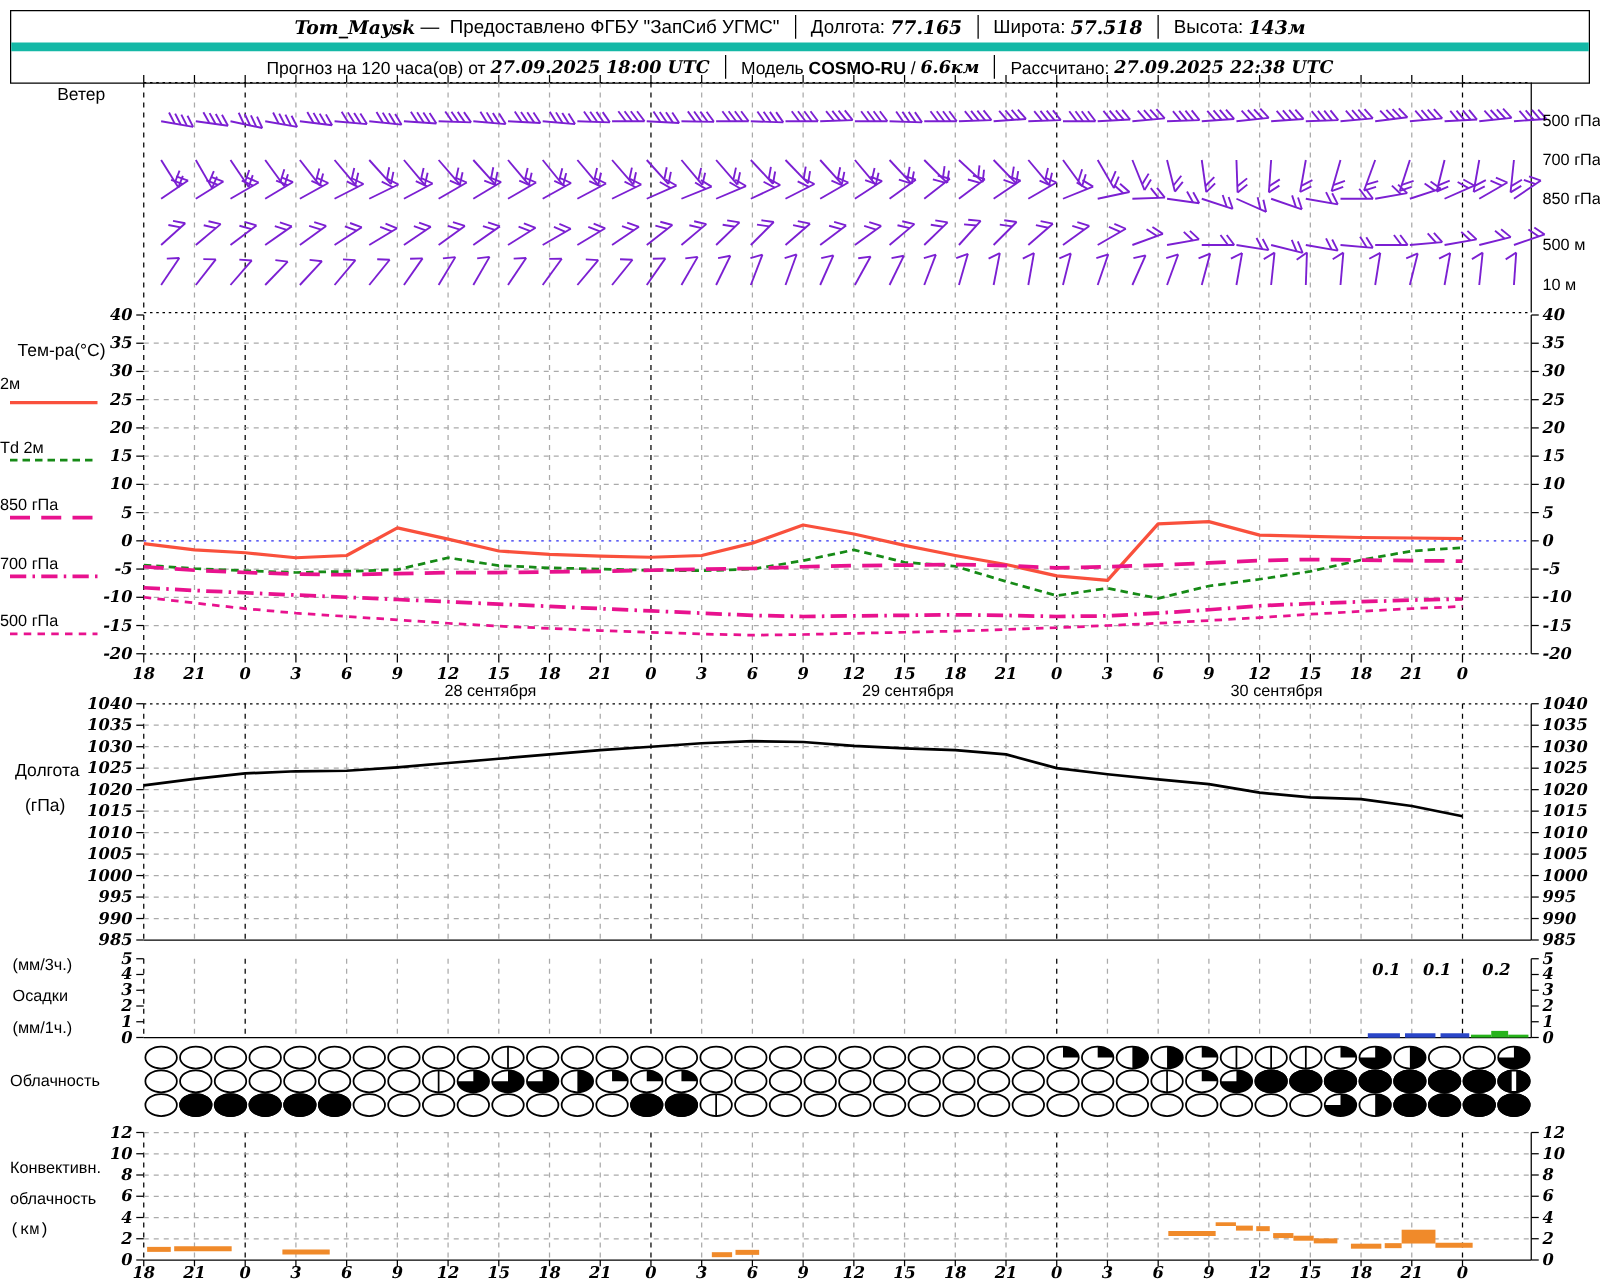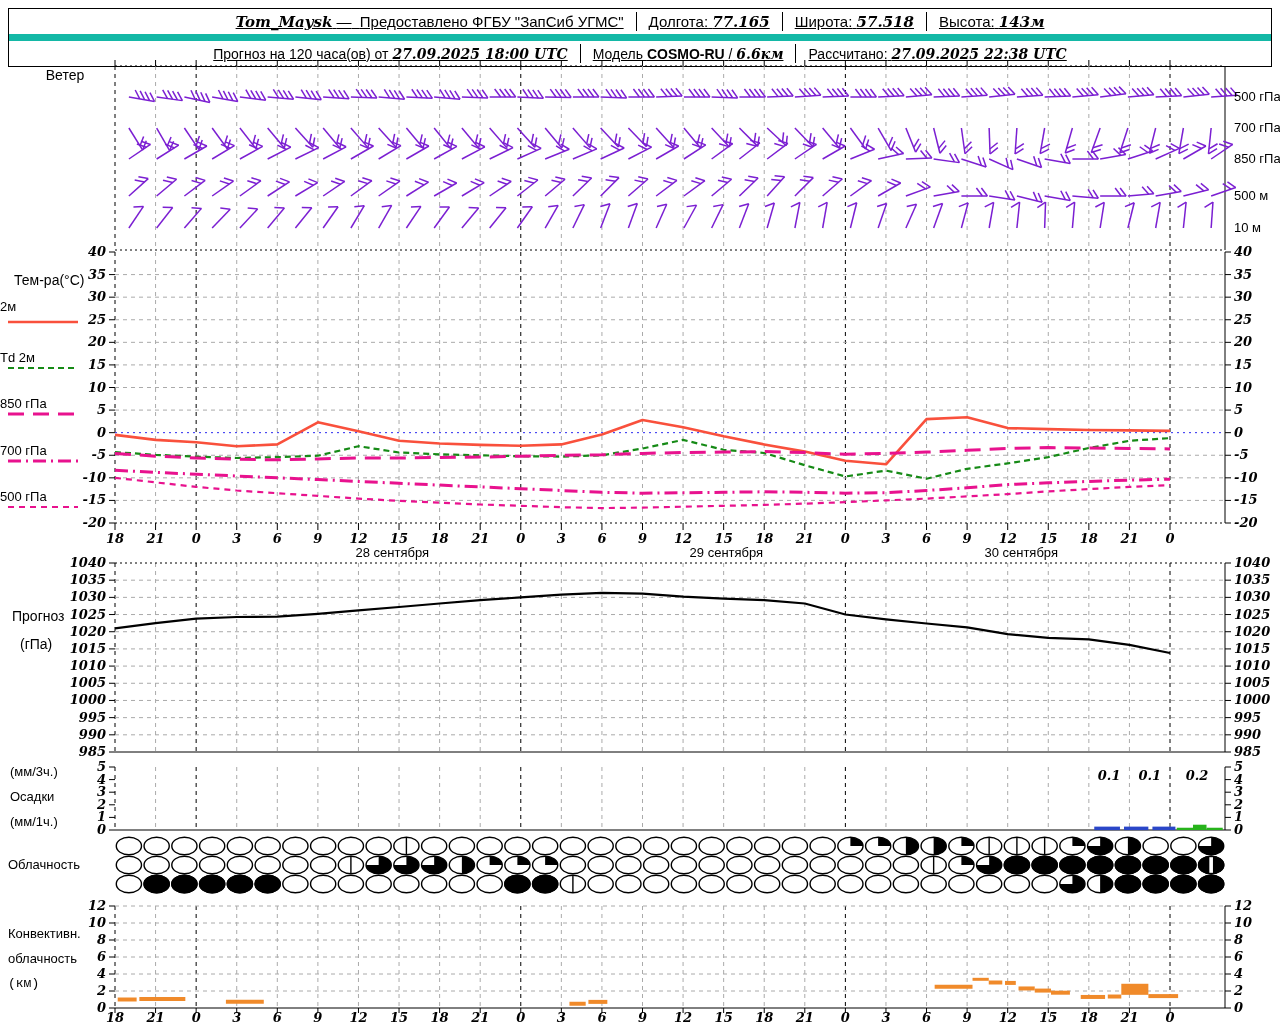--- a/index.html
+++ b/index.html
@@ -1,18 +1,18 @@
 <!DOCTYPE html>
 <html><head>
 <meta charset="utf-8">
 <style>
   html,body{margin:0;padding:0;background:#fff;}
   .page{position:relative;width:1280px;height:1024px;background:#fff;color:#000;
         font-family:"Liberation Sans",sans-serif;overflow:hidden;}
-  .hdr{position:absolute;left:8px;top:8px;width:1262px;border:1px solid #000;background:#fff;text-decoration:underline;}
+  .hdr{position:absolute;left:8px;top:8px;width:1262px;border:1px solid #000;background:#fff;}
   .hdr-row{height:25px;display:flex;align-items:center;justify-content:center;
            font-size:15px;white-space:pre;}
   .hdr-row + .hdr-row{border-top:7px solid #14b8a6;}
   .vsep{display:inline-block;width:1px;height:19px;background:#000;margin:0 12px;}
   .it{font-family:"DejaVu Serif",serif;font-style:italic;font-weight:bold;}
   .bold{font-weight:bold;}
   .lab{position:absolute;font-size:13px;line-height:15px;text-align:left;}
   .lab.r{text-align:center;}
   svg text.num{font-family:"DejaVu Serif",serif;font-style:italic;font-weight:bold;font-size:13px;}
   svg text.slab{font-family:"Liberation Sans",sans-serif;font-size:13px;}
@@ -29,21 +29,21 @@
 
   <div class="lab r" style="left:20px;top:68px;width:90px;font-size:14px;">Ветер</div>
 
   <div class="lab" style="left:14px;top:273px;width:96px;font-size:14px;">Тем-ра(°C)</div>
   <div class="lab" style="left:0px;top:299px;width:92px;">2м</div>
   <div class="lab" style="left:0px;top:350px;width:92px;">Td 2м</div>
   <div class="lab" style="left:0px;top:396px;width:92px;">850 гПа</div>
   <div class="lab" style="left:0px;top:443px;width:92px;">700 гПа</div>
   <div class="lab" style="left:0px;top:489px;width:92px;">500 гПа</div>
 
-  <div class="lab" style="left:12px;top:609px;width:100px;font-size:14px;">Прогноз</div>
+  <div class="lab" style="left:12px;top:609px;width:100px;font-size:14px;">Долгота</div>
   <div class="lab" style="left:20px;top:637px;width:100px;font-size:14px;">(гПа)</div>
 
   <div class="lab" style="left:10px;top:764px;width:100px;">(мм/3ч.)</div>
   <div class="lab" style="left:10px;top:789px;width:100px;">Осадки</div>
   <div class="lab" style="left:10px;top:814px;width:100px;">(мм/1ч.)</div>
 
   <div class="lab" style="left:8px;top:857px;width:104px;">Облачность</div>
 
   <div class="lab" style="left:8px;top:926px;width:104px;">Конвективн.</div>
   <div class="lab" style="left:8px;top:951px;width:104px;">облачность</div>

